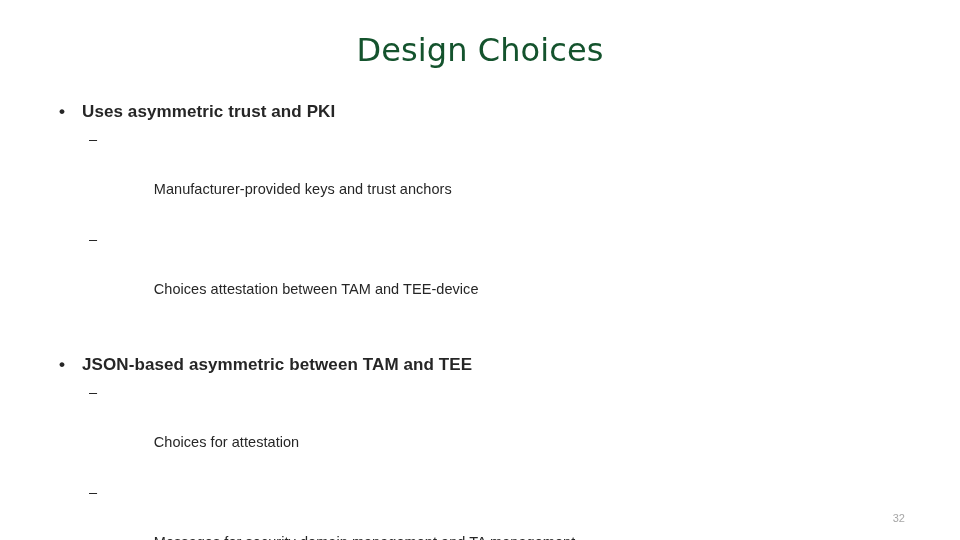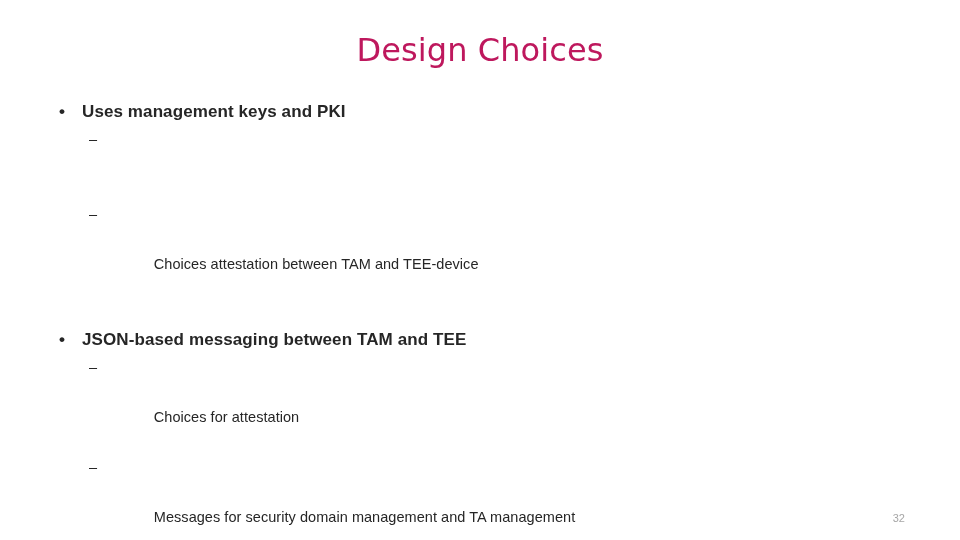--- a/index.html
+++ b/index.html
@@ -27,21 +27,21 @@
   .slide-title {
     position: absolute;
     left: 0;
     right: 0;
     top: 28px;
     text-align: center;
     font-family: "DejaVu Sans", sans-serif;
     font-weight: 400;
     font-size: 32px;
     line-height: 44px;
-    color: #be185d;
+    color: #14532d;
     letter-spacing: 0.1px;
   }
 
   
   .body-area {
     position: absolute;
     left: 50px;
     top: 100px;
     width: 880px;
   }
@@ -112,39 +112,40 @@
 
 <div class="slide">
 
   <div class="slide-title">Design Choices</div>
 
   <div class="body-area">
 
     <div class="group">
       <div class="l1">
         <span class="dot">•</span>
-        <span>Uses management keys and PKI</span>
+        <span>Uses asymmetric trust and PKI</span>
       </div>
       <div class="sublist">
         <div class="l2">
           <span class="dash">–</span>
+          <span>Manufacturer-provided keys and trust anchors</span>
         </div>
         <div class="l2">
           <span class="dash">–</span>
           <span>Choices attestation between TAM and TEE-device</span>
         </div>
       </div>
     </div>
 
     <div class="gap-lg"></div>
 
     <div class="group">
       <div class="l1">
         <span class="dot">•</span>
-        <span>JSON-based messaging between TAM and TEE</span>
+        <span>JSON-based asymmetric between TAM and TEE</span>
       </div>
       <div class="sublist">
         <div class="l2">
           <span class="dash">–</span>
           <span>Choices for attestation</span>
         </div>
         <div class="l2">
           <span class="dash">–</span>
           <span>Messages for security domain management and TA management</span>
         </div>

